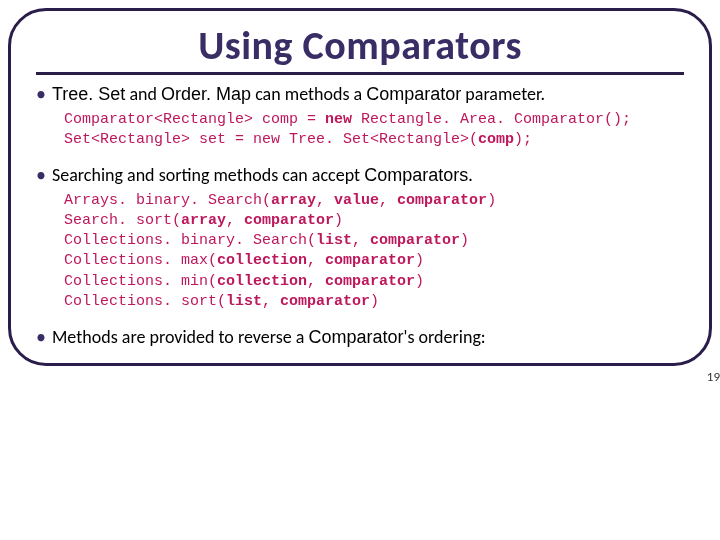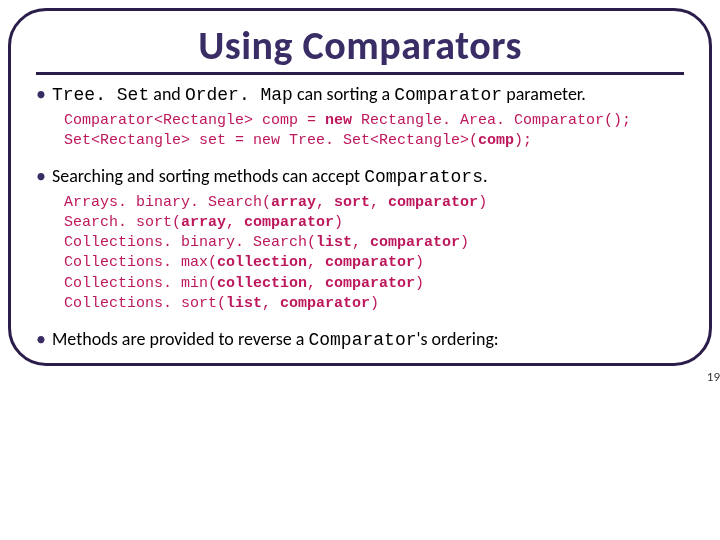--- a/index.html
+++ b/index.html
@@ -55,21 +55,21 @@
     color: #3a2d66;
     font-size: 20px;
     margin-right: 6px;
     line-height: 1.1;
     flex: 0 0 auto;
   }
   .bullet .text {
     flex: 1 1 auto;
   }
   .mono {
-    font-family: Liberation Mono, monospace;
+    font-family: Liberation Sans, sans-serif;
   }
   .codeblock {
     font-family: "Courier New", Courier, monospace;
     font-size: 15px;
     line-height: 1.35;
     white-space: pre;
     margin: 4px 0 14px 28px;
     color: #be185d;
   }
   .b { font-weight: bold; }
@@ -87,35 +87,35 @@
 <div class="slide">
   <div class="frame">
     <h1 class="title">Using Comparators</h1>
     <hr class="hr">
 
     <div class="body">
 
       <div class="bullet">
         <span class="dot">•</span>
         <span class="text">
-          <span class="mono">Tree. Set</span><span> and </span><span class="mono">Order. Map</span><span> can sorting a </span><span class="mono">Comparator</span><span> parameter.</span>
+          <span class="mono">Tree. Set</span><span> and </span><span class="mono">Order. Map</span><span> can methods a </span><span class="mono">Comparator</span><span> parameter.</span>
         </span>
       </div>
 
       <div class="codeblock"><span>Comparator&lt;Rectangle&gt; comp = </span><span class="b">new</span><span> Rectangle. Area. Comparator();</span>
 <span>Set&lt;Rectangle&gt; set = new Tree. Set&lt;Rectangle&gt;(</span><span class="b">comp</span><span>);</span></div>
 
       <div class="bullet">
         <span class="dot">•</span>
         <span class="text">
           <span>Searching and sorting methods can accept </span><span class="mono">Comparators</span><span>.</span>
         </span>
       </div>
 
-      <div class="codeblock"><span>Arrays. binary. Search(</span><span class="b">array</span><span>, </span><span class="b">sort</span><span>, </span><span class="b">comparator</span><span>)</span>
+      <div class="codeblock"><span>Arrays. binary. Search(</span><span class="b">array</span><span>, </span><span class="b">value</span><span>, </span><span class="b">comparator</span><span>)</span>
 <span>Search. sort(</span><span class="b">array</span><span>, </span><span class="b">comparator</span><span>)</span>
 <span>Collections. binary. Search(</span><span class="b">list</span><span>, </span><span class="b">comparator</span><span>)</span>
 <span>Collections. max(</span><span class="b">collection</span><span>, </span><span class="b">comparator</span><span>)</span>
 <span>Collections. min(</span><span class="b">collection</span><span>, </span><span class="b">comparator</span><span>)</span>
 <span>Collections. sort(</span><span class="b">list</span><span>, </span><span class="b">comparator</span><span>)</span></div>
 
       <div class="bullet">
         <span class="dot">•</span>
         <span class="text">
           <span>Methods are provided to reverse a </span><span class="mono">Comparator</span><span>'s ordering:</span>

